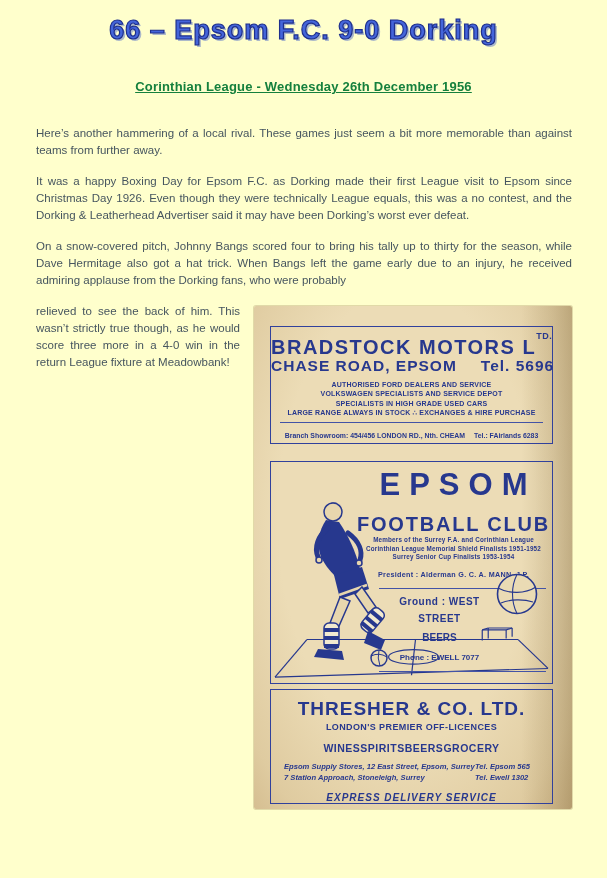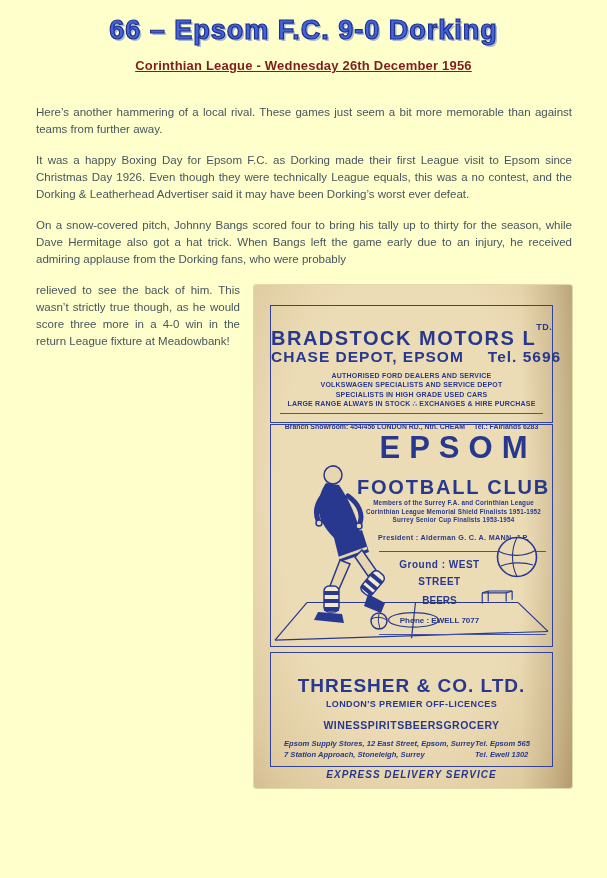--- a/index.html
+++ b/index.html
@@ -1,38 +1,38 @@
 <!DOCTYPE html>
 <html><head>
 <meta charset="utf-8">
 <style>
   html,body{margin:0;padding:0;background:#ffffcc;}
   .page{position:relative;width:607px;height:828px;background:#ffffcc;
         font-family:"Liberation Sans",sans-serif;overflow:hidden;border-radius:31px;}
   h1.title{margin:0;padding-top:15px;text-align:center;font-size:27px;font-weight:bold;
         color:#4465da;-webkit-text-stroke:1.2px #1e2f8c;letter-spacing:1px;
         text-shadow:2px 2px 0 rgba(70,100,200,.45);}
-  h2.subtitle{margin:12px 0 0;text-align:center;font-size:13px;font-weight:bold;
-        color:#7f1d1d;text-decoration:underline;letter-spacing:.2px;}
+  h2.subtitle{margin:33px 0 0;text-align:center;font-size:13px;font-weight:bold;
+        color:#15803d;text-decoration:underline;letter-spacing:.2px;}
   .content{margin:31px 35px 0 36px;color:#46555f;font-size:11.5px;line-height:17px;
         text-align:justify;}
   .content p{margin:0 0 14px;}
   .content::after{content:"";display:block;clear:both;}
 
   
   .programme{float:right;width:318px;height:503px;margin:3px 0 10px 14px;
         box-sizing:border-box;padding:20px 19px 17px 16px;border-radius:2px;
         background:
           linear-gradient(90deg, rgba(110,85,40,0) 84%, rgba(110,85,40,.16) 94%, rgba(110,85,40,.30)),
           radial-gradient(ellipse at 48% 42%, #ecdcb6 55%, #dfcba0 85%, #d2ba8c 100%);
         box-shadow:0 0 0 1px rgba(170,150,100,.35);}
   .pbox{border:1.5px solid #31419c;box-sizing:border-box;color:#27388e;text-align:center;}
-  .bradstock{height:118px;margin-bottom:1px;padding-top:20px;}
+  .bradstock{height:118px;margin-bottom:17px;padding-top:8px;}
   .club{height:223px;margin-bottom:5px;position:relative;overflow:hidden;}
-  .thresher{height:115px;padding-top:24px;}
+  .thresher{height:115px;padding-top:10px;}
 
   .b-name{font-size:20px;font-weight:bold;letter-spacing:1.5px;white-space:nowrap;}
   .b-name sup{font-size:9px;letter-spacing:.5px;position:relative;top:-7px;}
   .b-line2{font-size:15.5px;font-weight:bold;letter-spacing:1px;margin-top:1px;white-space:nowrap;}
   .b-line2 .gap{display:inline-block;width:24px;}
   .b-services{margin-top:6px;font-size:7px;font-weight:bold;line-height:9.6px;letter-spacing:.2px;}
   .rule{border-top:1px solid #4353a6;margin:4px 9px 0;}
   .b-branch{margin-top:4px;font-size:6.9px;font-weight:bold;display:flex;
         justify-content:center;gap:9px;white-space:nowrap;}
 
@@ -72,21 +72,21 @@
 
   <div class="content">
     <p>Here’s another hammering of a local rival. These games just seem a bit more memorable than against teams from further away.</p>
     <p>It was a happy Boxing Day for Epsom F.C. as Dorking made their first League visit to Epsom since Christmas Day 1926. Even though they were technically League equals, this was a no contest, and the Dorking &amp; Leatherhead Advertiser said it may have been Dorking’s worst ever defeat.</p>
     <p>On a snow-covered pitch, Johnny Bangs scored four to bring his tally up to thirty for the season, while Dave Hermitage also got a hat trick. When Bangs left the game early due to an injury, he received admiring applause from the Dorking fans, who were probably</p>
 
     <div class="programme">
 
       <div class="pbox bradstock">
         <div class="b-name"><span>BRADSTOCK MOTORS L</span><sup>TD.</sup></div>
-        <div class="b-line2"><span>CHASE DEPOT, EPSOM</span><span class="gap"></span><span>Tel. 5696</span></div>
+        <div class="b-line2"><span>CHASE ROAD, EPSOM</span><span class="gap"></span><span>Tel. 5696</span></div>
         <div class="b-services">
           <div>AUTHORISED FORD DEALERS AND SERVICE</div>
           <div>VOLKSWAGEN SPECIALISTS AND SERVICE DEPOT</div>
           <div>SPECIALISTS IN HIGH GRADE USED CARS</div>
           <div>LARGE RANGE ALWAYS IN STOCK ∴ EXCHANGES &amp; HIRE PURCHASE</div>
         </div>
         <div class="rule"></div>
         <div class="b-branch">
             <span>Branch Showroom: 454/456 LONDON RD., Nth. CHEAM</span>
             <span>Tel.: FAirlands 6283</span>

